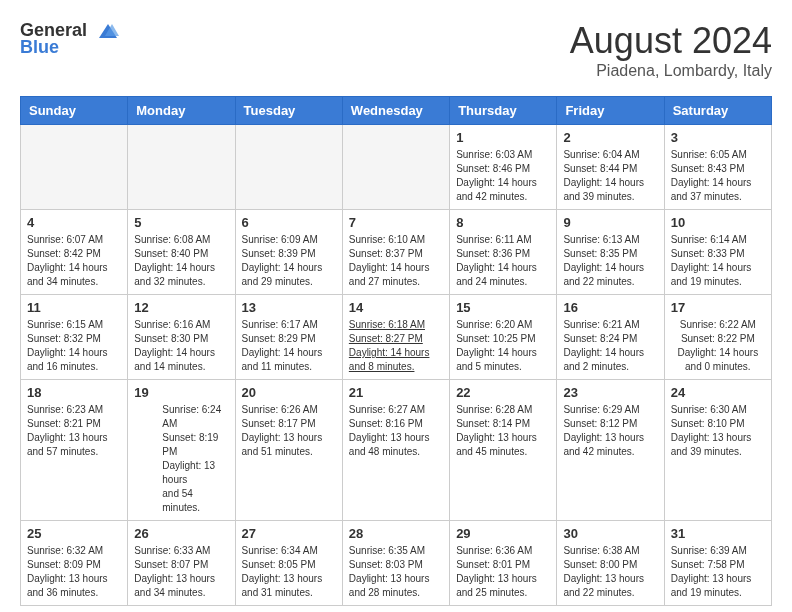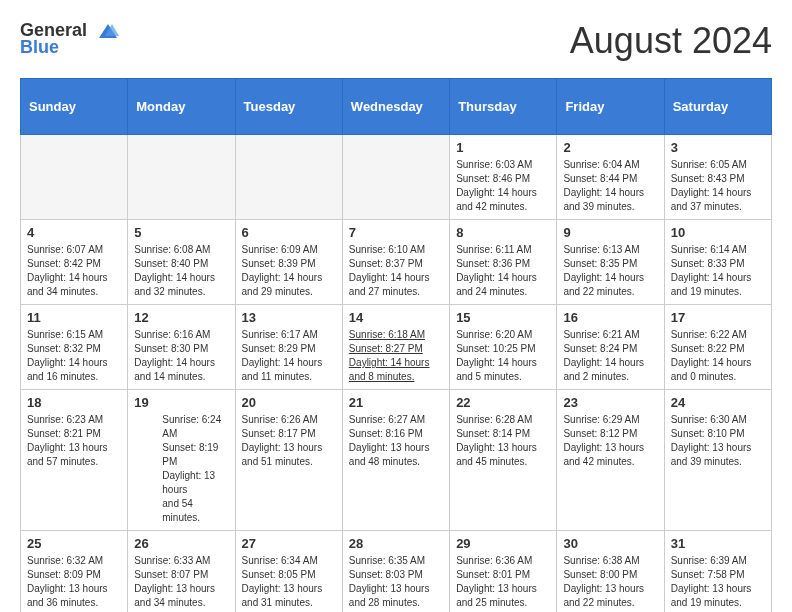--- a/index.html
+++ b/index.html
@@ -35,21 +35,21 @@
     }
     .calendar {
       width: 100%;
       border-collapse: collapse;
       border: 1px solid #ccc;
     }
     .calendar th {
       background-color: #3a7bd5;
       color: #fff;
       text-align: left;
-      padding: 20px 8px;
+      padding: 6px 8px;
       font-size: 13px;
       border: 1px solid #2a6bc5;
     }
     .calendar td {
       vertical-align: top;
       padding: 5px 6px;
       border: 1px solid #ccc;
       font-size: 11px;
       width: calc(100% / 7);
       min-height: 80px;
@@ -84,20 +84,21 @@
         <svg width="22" height="18" viewBox="0 0 22 18">
           <polygon points="11,2 20,16 2,16" fill="#3a7bd5"></polygon>
           <polygon points="15,2 22,14 8,14" fill="#5a9be5" opacity="0.7"></polygon>
         </svg>
       </div>
       <span style="font-size:18px;font-weight:bold;color:#3a7bd5;margin-top:-4px;">Blue</span>
     </div>
   </div>
   <div class="title-section">
     <div class="month-year">August 2024</div>
+    <div class="location">Piadena, Lombardy, Italy</div>
   </div>
 </div>
 
 <table class="calendar">
   <thead>
     <tr>
     <th>Sunday</th>
         <th>Monday</th>
         <th>Tuesday</th>
         <th>Wednesday</th>
@@ -223,21 +224,21 @@
         </td>
         <td>
           <div class="day-number">16</div>
           <div class="day-info" style="white-space: pre-line;">Sunrise: 6:21 AM
 Sunset: 8:24 PM
 Daylight: 14 hours
 and 2 minutes.</div>
         </td>
         <td>
           <div class="day-number">17</div>
-          <div class="day-info" style="white-space: pre-line;">Sunrise: 6:22 AM
+          <div class="day-info" style="white-space: pre-line; text-align: center;">Sunrise: 6:22 AM
 Sunset: 8:22 PM
 Daylight: 14 hours
 and 0 minutes.</div>
         </td>
       </tr>
       <tr class="week-row">
         <td>
           <div class="day-number">18</div>
           <div class="day-info" style="white-space: pre-line;">Sunrise: 6:23 AM
 Sunset: 8:21 PM

